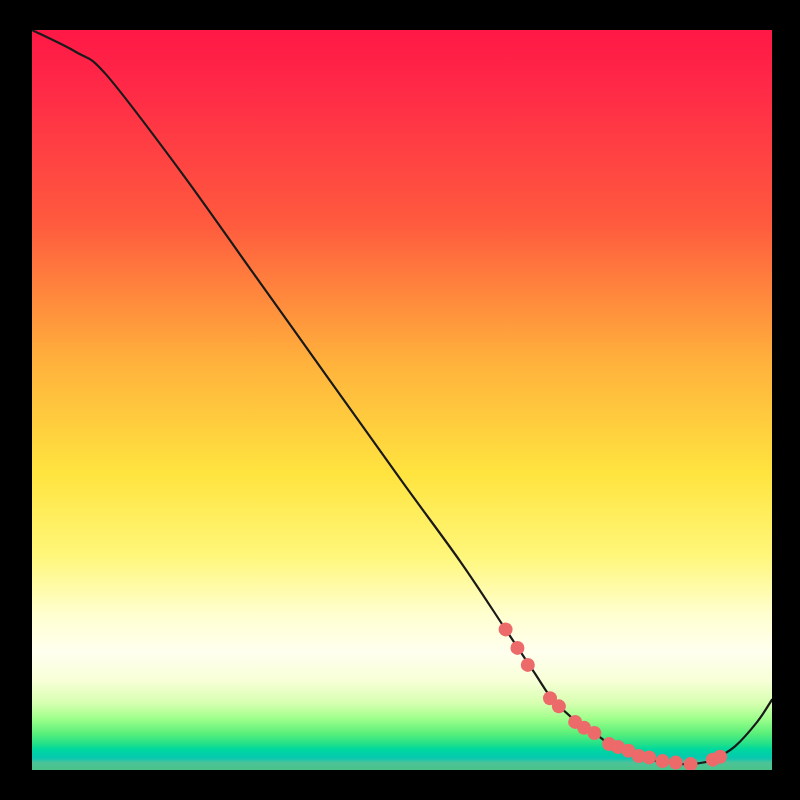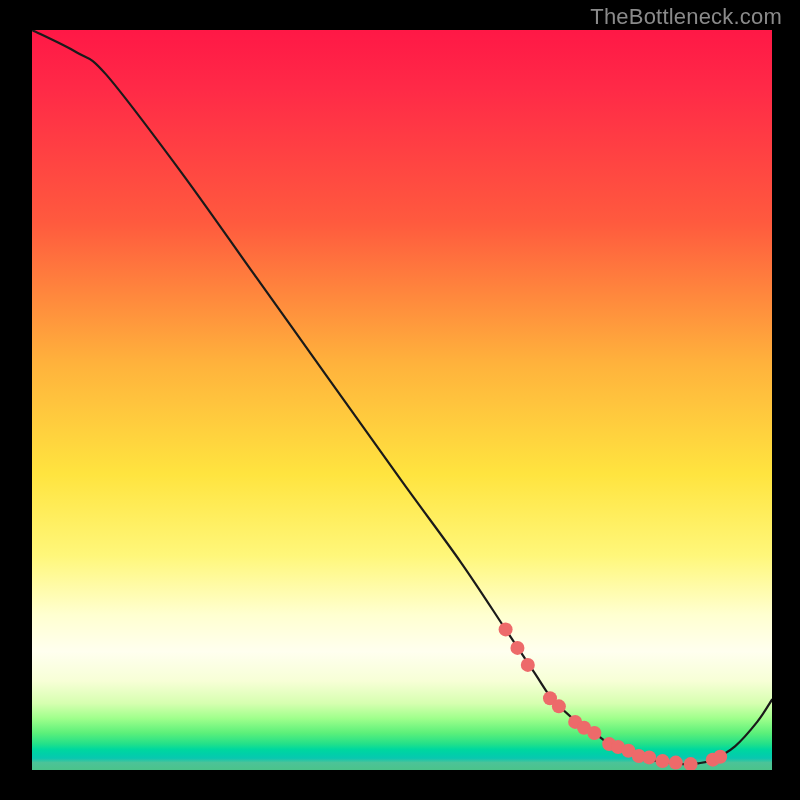--- a/index.html
+++ b/index.html
@@ -88,21 +88,20 @@
       rgba(0,216,160,0.0) 100%
     );
     pointer-events: none;
   }
 </style>
 </head>
 <body>
 
 <div class="container">
 
-  <div class="watermark">TheBottleneck.com</div>
 
   <div class="plot-area">
     <div class="green-strip"></div>
     <svg class="curve" viewBox="0 0 740 740">
       <path id="curve-path" class="curve-path" d="M 0.00 0.00 C 7.40 3.70, 32.07 14.80, 44.40 22.20 C 56.73 29.60, 56.73 24.67, 74.00 44.40 C 91.27 64.13, 123.33 107.30, 148.00 140.60 C 172.67 173.90, 197.33 209.67, 222.00 244.20 C 246.67 278.73, 271.33 313.27, 296.00 347.80 C 320.67 382.33, 347.80 420.57, 370.00 451.40 C 392.20 482.23, 411.93 508.13, 429.20 532.80 C 446.47 557.47, 461.27 580.90, 473.60 599.40 C 485.93 617.90, 495.80 632.70, 503.20 643.80 C 510.60 654.90, 511.83 658.60, 518.00 666.00 C 524.17 673.40, 532.80 682.03, 540.20 688.20 C 547.60 694.37, 556.23 698.68, 562.40 703.00 C 568.57 707.32, 572.27 711.14, 577.20 714.10 C 582.13 717.06, 587.07 718.79, 592.00 720.76 C 596.93 722.73, 601.87 724.34, 606.80 725.94 C 611.73 727.54, 616.67 729.27, 621.60 730.38 C 626.53 731.49, 631.47 731.98, 636.40 732.60 C 641.33 733.22, 646.27 733.96, 651.20 734.08 C 656.13 734.20, 661.07 734.08, 666.00 733.34 C 670.93 732.60, 674.63 732.48, 680.80 729.64 C 686.97 726.80, 695.60 722.61, 703.00 716.32 C 710.40 710.03, 719.03 699.67, 725.20 691.90 C 731.37 684.13, 737.53 673.40, 740.00 669.70"></path>
       <g id="dots-group">
           <circle cx="473.60" cy="599.40" r="7" class="dot"></circle>
           <circle cx="485.44" cy="617.90" r="7" class="dot"></circle>
           <circle cx="495.80" cy="634.92" r="7" class="dot"></circle>
           <circle cx="518.00" cy="668.22" r="7" class="dot"></circle>

